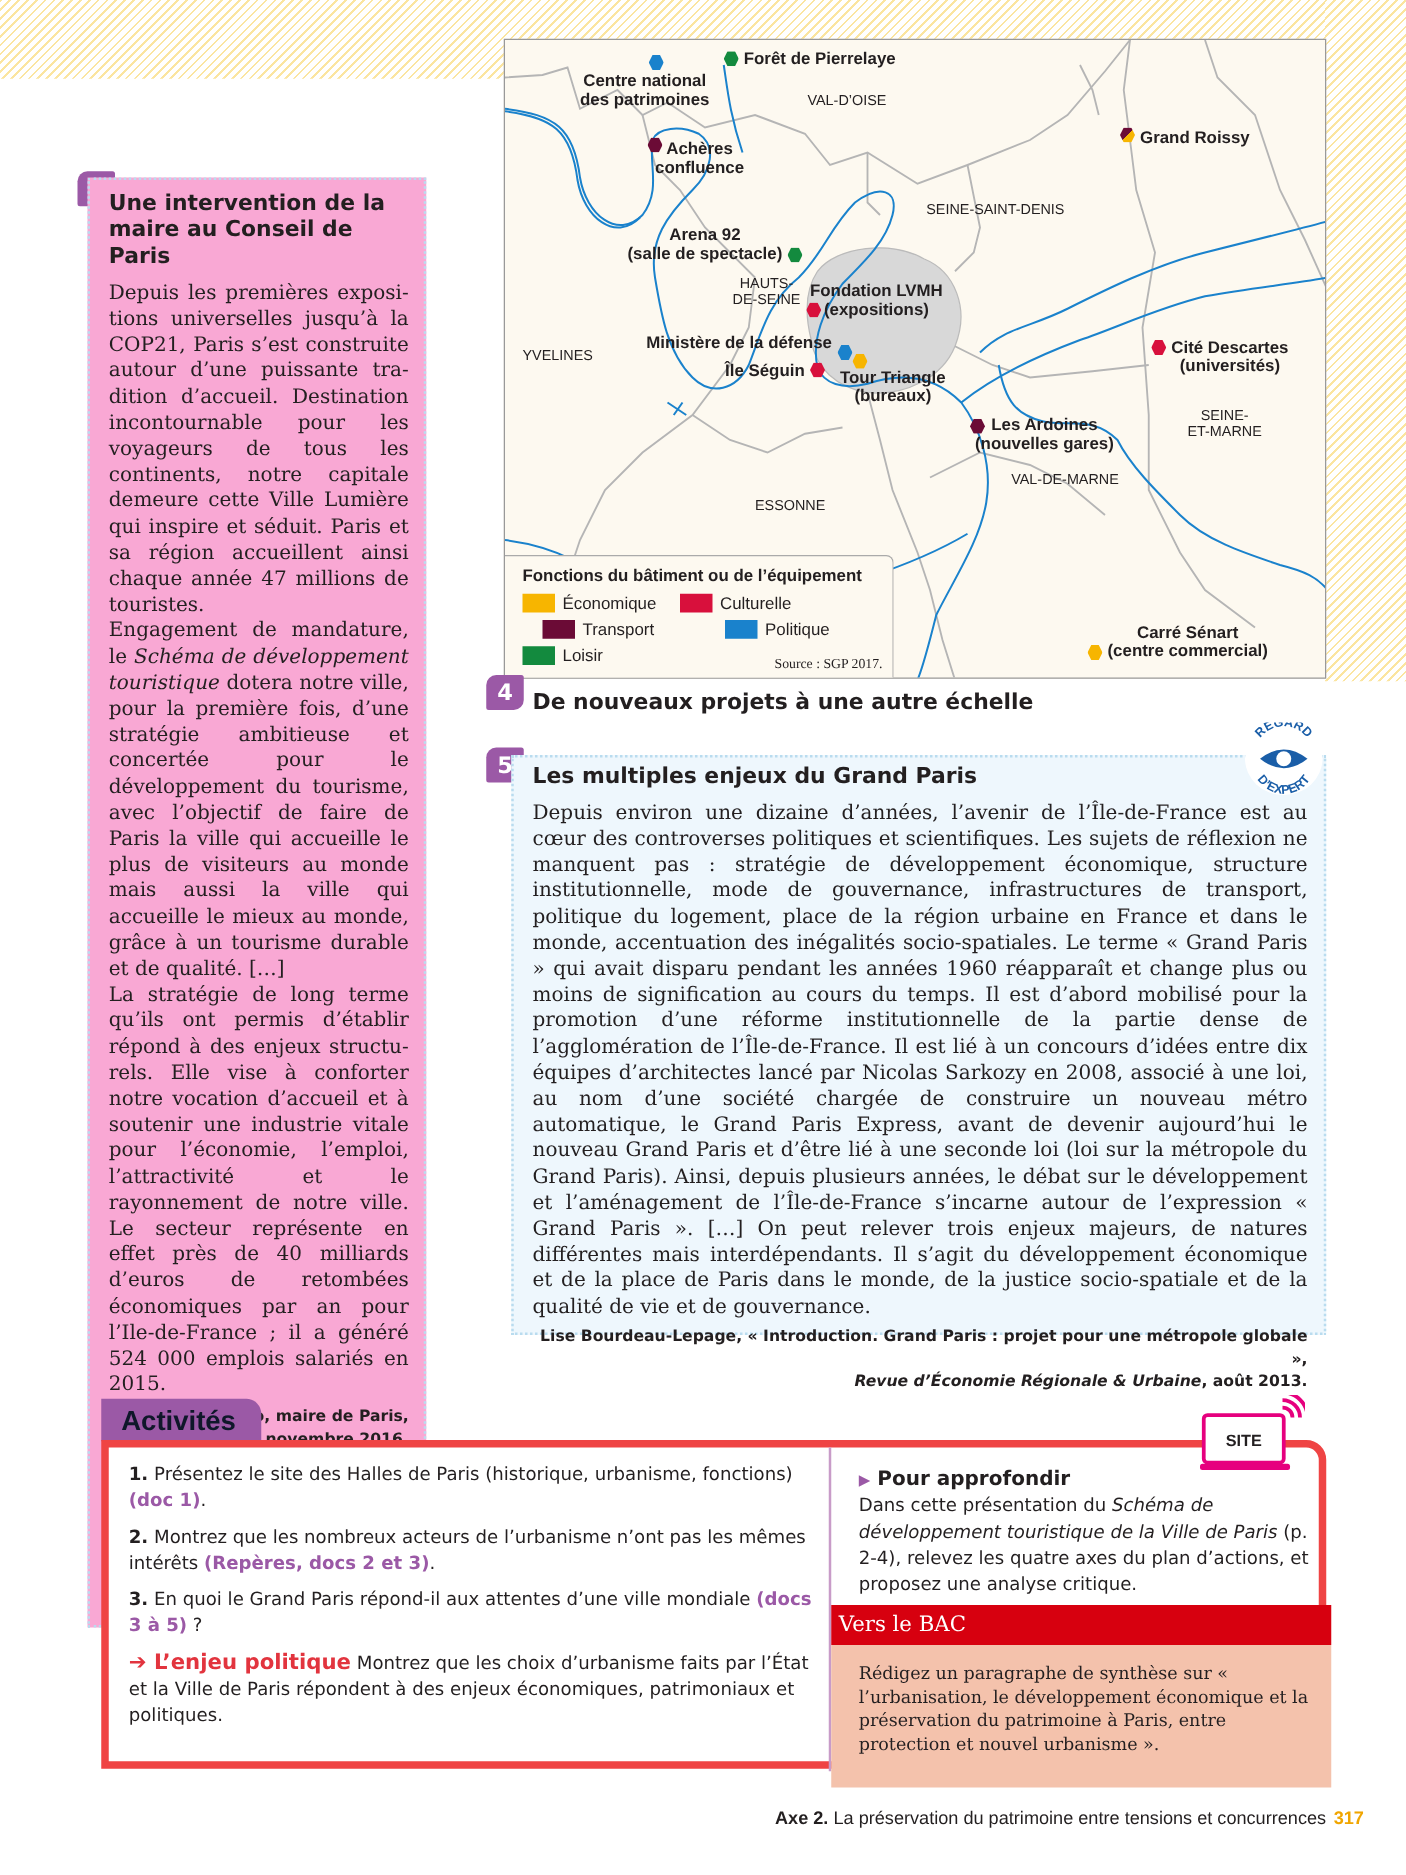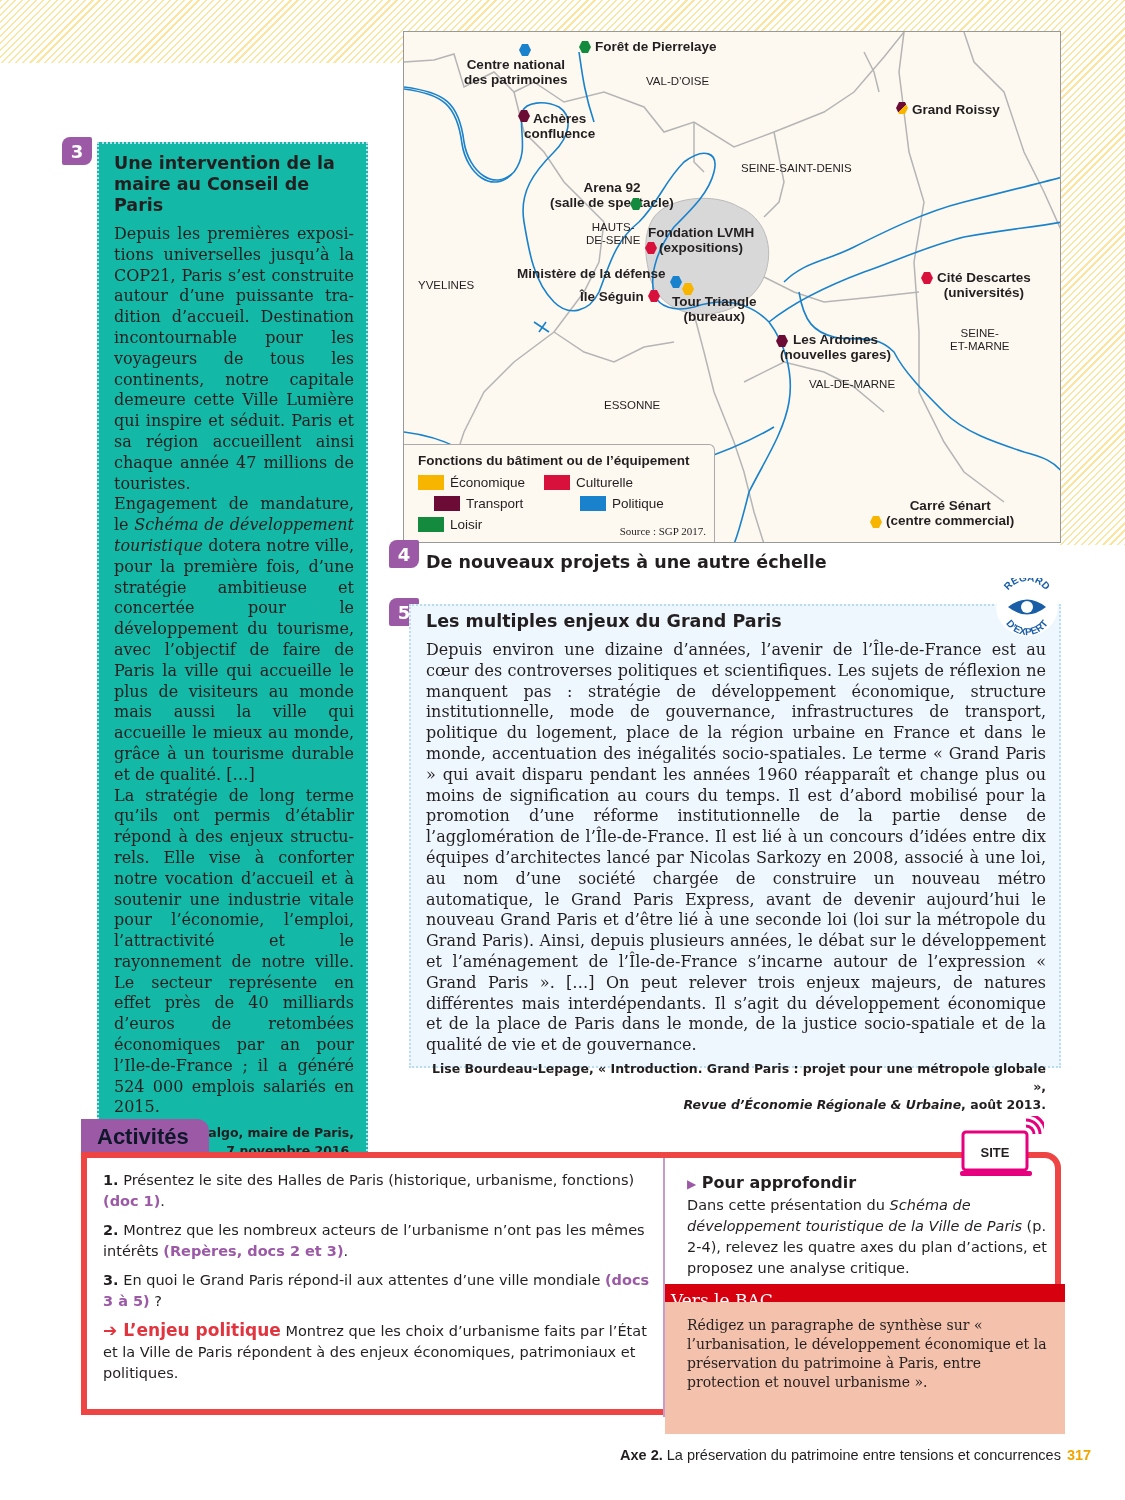--- a/index.html
+++ b/index.html
@@ -3,21 +3,21 @@
 <meta charset="utf-8">
 <style>
   html, body { margin:0; padding:0; }
   body { width:1125px; height:1500px; position:relative; background:#ffffff; overflow:hidden; font-family:"DejaVu Serif", serif; color:#231f20; }
   .hatch { position:absolute; left:0; top:0; width:1125px; height:63px;
     background: repeating-linear-gradient(135deg, #fbe5a0 0 1.5px, #ffffff 1.5px 5px); }
   .hatch-right { position:absolute; left:1060px; top:0; width:65px; height:545px;
     background: repeating-linear-gradient(135deg, #fbe5a0 0 1.5px, #ffffff 1.5px 5px); }
 
   
-  .doc3 { position:absolute; left:97px; top:142px; width:271px; height:1160px; background:#14b8a6; border:2px dotted #b9dcef; box-sizing:border-box; }
+  .doc3 { position:absolute; left:70px; top:142px; width:271px; height:1160px; background:#f9a8d4; border:2px dotted #b9dcef; box-sizing:border-box; }
   .badge { position:absolute; width:30px; height:28px; background:#9b59a6; color:#fff; font-family:"DejaVu Sans", sans-serif; font-weight:bold; font-size:18px; display:flex; align-items:center; justify-content:center; border-radius:8px 2px 8px 2px; }
   .doc-title { font-family:"DejaVu Sans", sans-serif; font-weight:bold; font-size:17.5px; line-height:21px; color:#231f20; }
   .doc3 .doc-title { position:absolute; left:15px; top:9px; width:240px; }
   .doc3-body { position:absolute; left:15px; top:80px; width:240px; font-size:16px; line-height:20.8px; text-align:justify; hyphens:manual; }
   .doc3-body p { margin:0; }
   .sig { font-family:"DejaVu Sans", sans-serif; font-weight:bold; font-size:12.5px; text-align:right; line-height:18px; margin-top:6px; }
 
   
   .map { position:absolute; left:403px; top:31px; width:658px; height:512px; background:#fdf9f0; border:1px solid #999; box-sizing:border-box; overflow:hidden; }
   .map svg { position:absolute; left:0; top:0; }
@@ -47,21 +47,21 @@
   .act-left { position:absolute; left:16px; top:12px; width:555px; font-family:"DejaVu Sans", sans-serif; font-size:14.5px; line-height:21px; }
   .act-left p { margin:0 0 8px 0; }
   .ref { color:#9b59a6; font-weight:bold; }
   .enjeu { color:#e2343e; font-weight:bold; font-size:17px; }
   .act-divider { position:absolute; left:576px; top:0; width:2px; height:259px; background:#c89bc8; }
   .act-right { position:absolute; left:578px; top:0; width:398px; height:259px; }
   .approf { position:absolute; left:22px; top:14px; width:360px; font-family:"DejaVu Sans", sans-serif; font-size:14.5px; line-height:21px; }
   .approf .head { font-weight:bold; font-size:16px; }
   .approf .tri { color:#9b59a6; font-size:12px; }
   .bac-head { position:absolute; left:0; top:126px; width:400px; height:32px; background:#d7000f; color:#fff; font-family:"DejaVu Serif", serif; font-size:17px; line-height:32px; padding-left:6px; box-sizing:border-box; }
-  .bac-body { position:absolute; left:0; top:144px; width:400px; height:132px; background:#f4c2ac; }
+  .bac-body { position:absolute; left:0; top:158px; width:400px; height:114px; background:#f4c2ac; }
   .bac-text { position:absolute; left:22px; top:14px; width:368px; font-family:"DejaVu Serif", serif; font-size:14px; line-height:19px; }
   .site { position:absolute; left:960px; top:1116px; width:84px; height:70px; }
 
   .footer { position:absolute; left:620px; top:1447px; font-family:"Liberation Sans", sans-serif; font-size:14.5px; color:#231f20; white-space:nowrap; }
   .footer .axe { font-weight:bold; }
   .footer .page { color:#f0a500; font-weight:bold; margin-left:6px; }
   i { font-style:italic; }
 </style>
 </head>
 <body>
@@ -140,21 +140,21 @@
 
   <div class="hex" style="left:114px;top:78px;background:#6b0b36;"></div>
   <div class="lbl" style="left:120px;top:79px;">
       <div>Achères</div>
       <div>confluence</div>
     </div>
 
   <div class="hex" style="left:492px;top:70px;background:linear-gradient(135deg,#6b0b36 50%,#f7b500 50%);"></div>
   <div class="lbl" style="left:508px;top:70px;">Grand Roissy</div>
 
-  <div class="lbl" style="left:98px;top:148px;margin-left:48px;">
+  <div class="lbl" style="left:98px;top:148px;">
       <div>Arena 92</div>
       <div>(salle de spectacle)</div>
     </div>
   <div class="hex" style="left:226px;top:166px;background:#138a3e;"></div>
 
   <div class="lbl" style="left:244px;top:193px;">
       <div>Fondation LVMH</div>
       <div>(expositions)</div>
     </div>
   <div class="hex" style="left:241px;top:210px;background:#d8103c;"></div>

